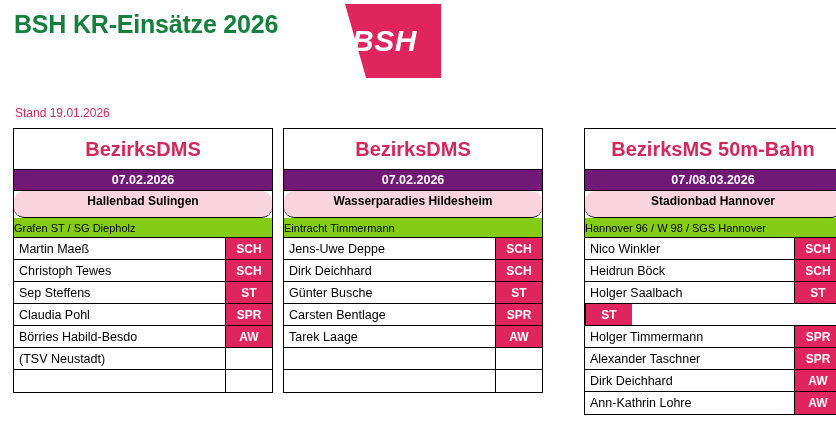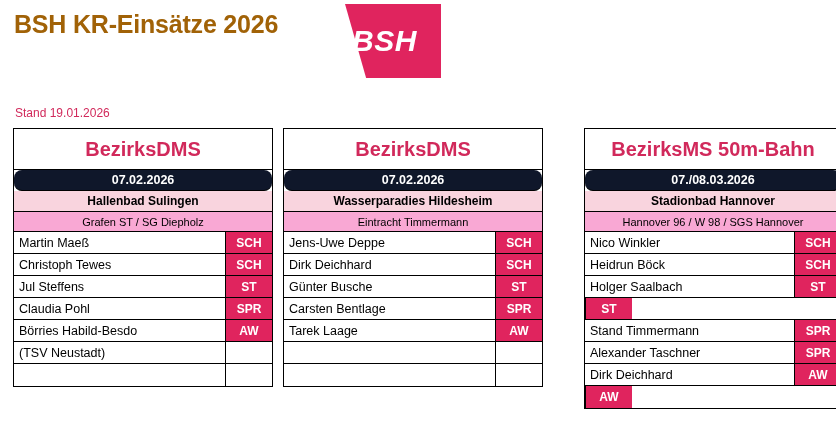--- a/index.html
+++ b/index.html
@@ -23,21 +23,21 @@
     width: 836px;
     height: 120px;
   }
   .doc-title {
     position: absolute;
     left: 14px;
     top: 10px;
     font-size: 25px;
     font-weight: bold;
     letter-spacing: -0.2px;
-    color: #a16207;
+    color: #15803d;
     white-space: nowrap;
   }
   .doc-stand {
     position: absolute;
     left: 15px;
     top: 66px;
     font-size: 12px;
     color: #d1295b;
     font-weight: normal;
     margin-top: 40px;
@@ -86,41 +86,41 @@
     border-bottom: 1px solid #000;
     box-sizing: border-box;
   }
   .t-date {
     height: 21px;
     line-height: 21px;
     text-align: center;
     font-size: 12.5px;
     font-weight: bold;
     color: #ffffff;
-    background: #0f172a;
-    border-bottom: 1px solid #000;
-    box-sizing: border-box;
-    border-radius: 8px;
+    background: #701a75;
+    border-bottom: 1px solid #000;
+    box-sizing: border-box;
   }
   .t-venue {
-    height: 21px;
+    height: 27px;
     line-height: 21px;
     text-align: center;
     font-size: 12px;
     font-weight: bold;
     background: #f9d4de;
     border-bottom: 1px solid #000;
     box-sizing: border-box;
+    border-radius: 10px;
   }
   .t-club {
     height: 20px;
     line-height: 20px;
-    text-align: center;
+    text-align: left;
     font-size: 11px;
-    background: #f9a8d4;
+    background: #84cc16;
     border-bottom: 1px solid #000;
     box-sizing: border-box;
   }
 
   .row {
     display: flex;
     height: 22px;
     border-bottom: 1px solid #000;
     box-sizing: border-box;
   }
@@ -167,21 +167,21 @@
   <div class="t-club">Grafen ST / SG Diepholz</div>
   <div class="row">
     <div class="name">Martin Maeß</div>
     <div class="role">SCH</div>
   </div>
   <div class="row">
     <div class="name">Christoph Tewes</div>
     <div class="role">SCH</div>
   </div>
   <div class="row">
-    <div class="name">Jul Steffens</div>
+    <div class="name">Sep Steffens</div>
     <div class="role">ST</div>
   </div>
   <div class="row">
     <div class="name">Claudia Pohl</div>
     <div class="role">SPR</div>
   </div>
   <div class="row">
     <div class="name">Börries Habild-Besdo</div>
     <div class="role">AW</div>
   </div>
@@ -244,27 +244,28 @@
     <div class="role">SCH</div>
   </div>
   <div class="row">
     <div class="name">Holger Saalbach</div>
     <div class="role">ST</div>
   </div>
   <div class="row">
     <div class="role">ST</div>
   </div>
   <div class="row">
-    <div class="name">Stand Timmermann</div>
+    <div class="name">Holger Timmermann</div>
     <div class="role">SPR</div>
   </div>
   <div class="row">
     <div class="name">Alexander Taschner</div>
     <div class="role">SPR</div>
   </div>
   <div class="row">
     <div class="name">Dirk Deichhard</div>
     <div class="role">AW</div>
   </div>
   <div class="row">
+    <div class="name">Ann-Kathrin Lohre</div>
     <div class="role">AW</div>
   </div>
 </div>
 
 </body></html>

